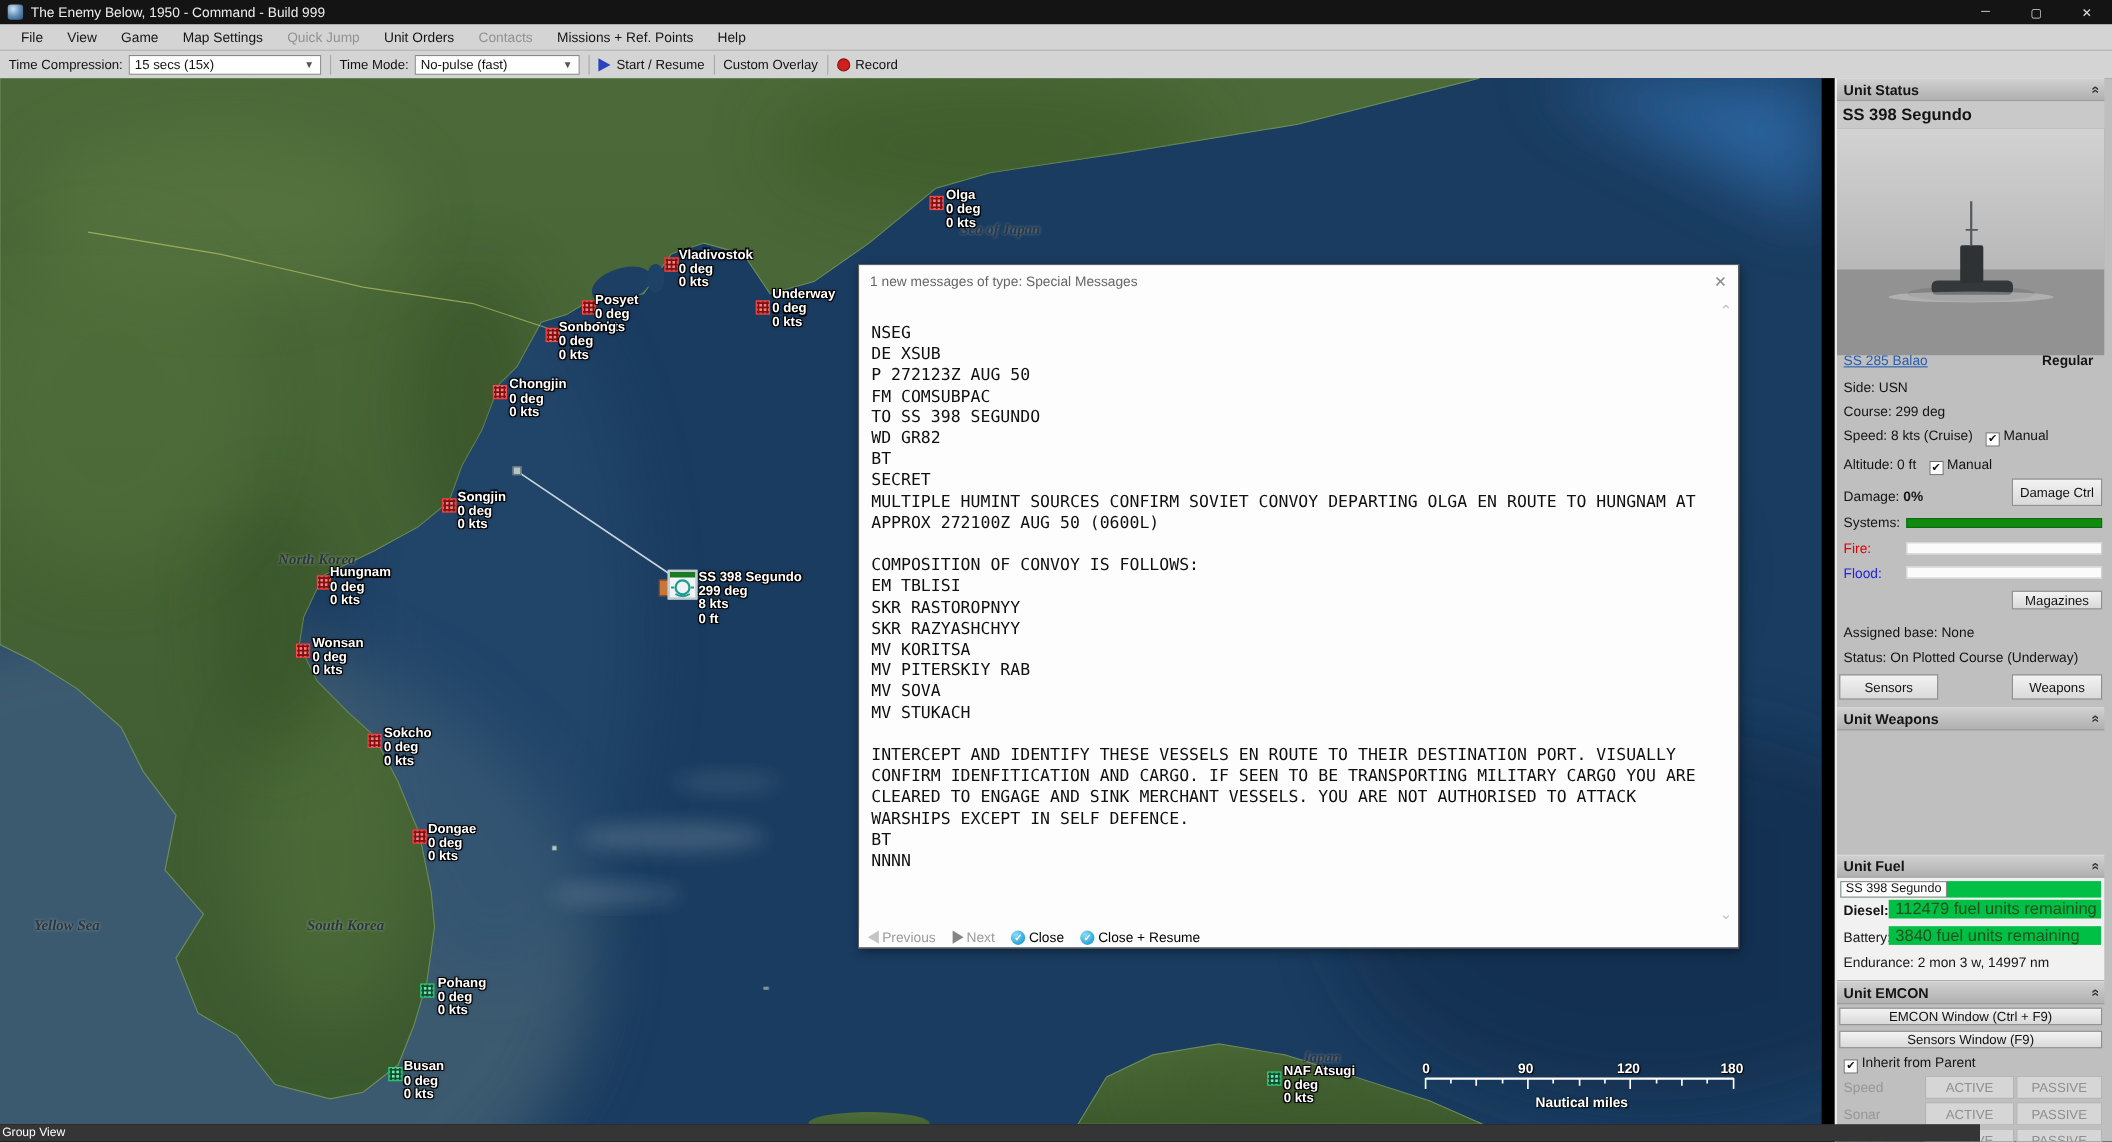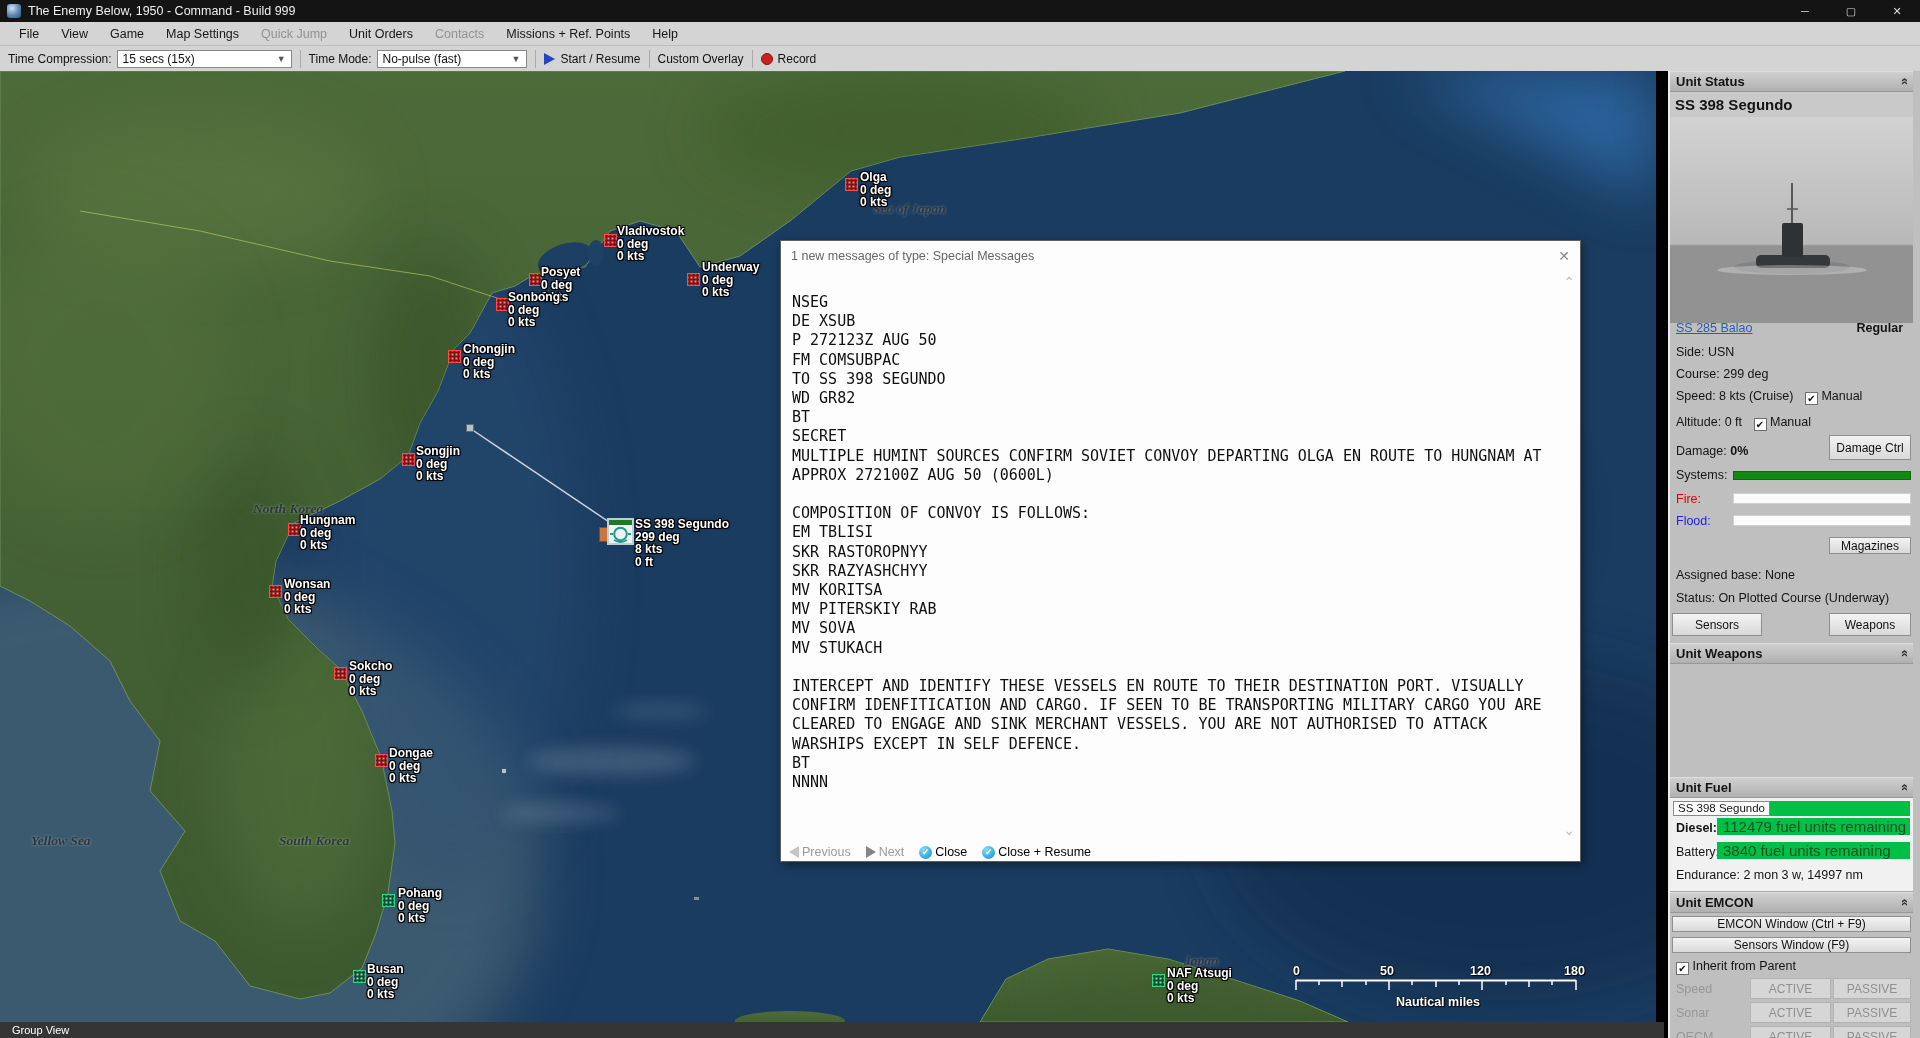--- a/index.html
+++ b/index.html
@@ -60,22 +60,22 @@
   .own-tab{position:absolute;left:0;top:11px;width:13px;height:15px;background:#c8763a;
     border:1px solid #8a4c1f;box-sizing:border-box;}
   .own-box{position:absolute;left:8px;top:2px;width:27px;height:27px;background:#eef4f5;
     border:2px solid #c2cdd0;box-sizing:border-box;}
   .own-flag{position:absolute;left:0;top:0;right:0;height:5px;background:#1d7a24;}
   .scale-wrap{position:absolute;left:1292px;top:893px;width:292px;color:#fff;z-index:3;
     font-size:12.5px;font-weight:bold;text-shadow:1px 1px 1px #000,0 0 2px #000;}
   .scale-nums{position:relative;height:15px;}
   .scale-nums span{position:absolute;top:0;}
   .scale-caption{text-align:center;margin-top:1px;}
-  .bottombar{position:absolute;left:0;top:1022px;width:1664px;height:16px;background:#353535;
-    color:#fff;font-size:11px;display:flex;align-items:center;padding-left:12px;
+  .bottombar{position:absolute;left:0;top:1022px;width:1800px;height:16px;background:#353535;
+    color:#fff;font-size:11px;display:flex;align-items:center;padding-left:2px;
     box-sizing:border-box;z-index:6;}
 
   
   .dialog{position:absolute;left:780px;top:240px;width:801px;height:622px;background:#fdfdfd;
     border:1px solid #5f5f5f;box-sizing:border-box;z-index:50;
     box-shadow:2px 3px 9px rgba(0,0,0,.4);}
   .dialog-title{height:30px;display:flex;align-items:center;padding:0 10px;color:#666;
     font-size:12.5px;}
   .dialog-close{margin-left:auto;color:#8a8a8a;font-size:14px;}
   .dialog-body{position:absolute;left:0;right:0;top:30px;bottom:18px;overflow:hidden;
@@ -339,21 +339,21 @@
   <div class="map-label" style="left:635px;top:447px">
     <div>SS 398 Segundo</div>
     <div>299 deg</div>
     <div>8 kts</div>
     <div>0 ft</div>
   </div>
 
   <div class="scale-wrap">
     <div class="scale-nums">
       <span style="left:1px">0</span>
-      <span style="left:88px">50</span>
+      <span style="left:88px">90</span>
       <span style="left:178px">120</span>
       <span style="left:272px">180</span>
     </div>
     <svg width="292" height="12">
       <line x1="4" y1="1.5" x2="284" y2="1.5" stroke="#fff" stroke-width="2"></line>
       <g stroke="#fff" stroke-width="1.5">
         <line x1="4" y1="1" x2="4" y2="11"></line>
           <line x1="27" y1="1" x2="27" y2="6"></line>
         <line x1="50" y1="1" x2="50" y2="8"></line>
           <line x1="74" y1="1" x2="74" y2="6"></line>

